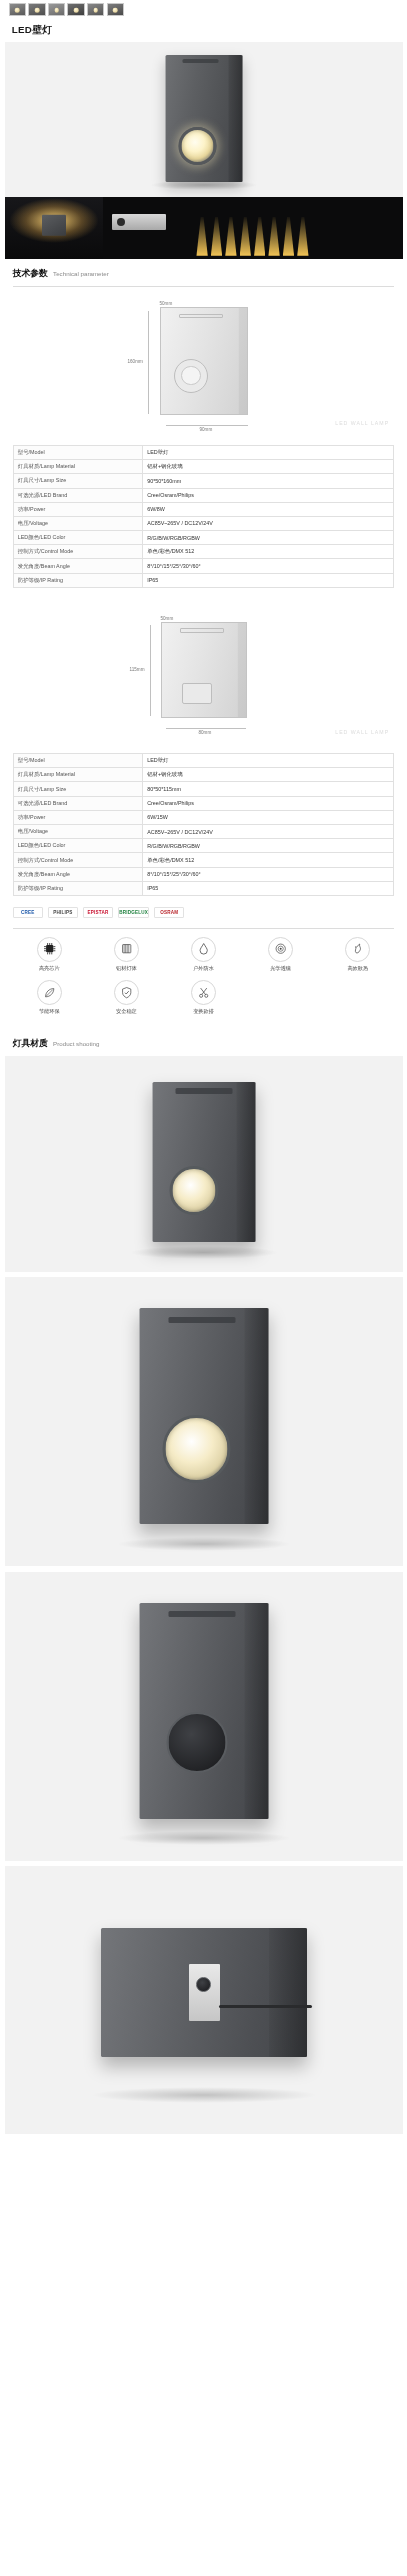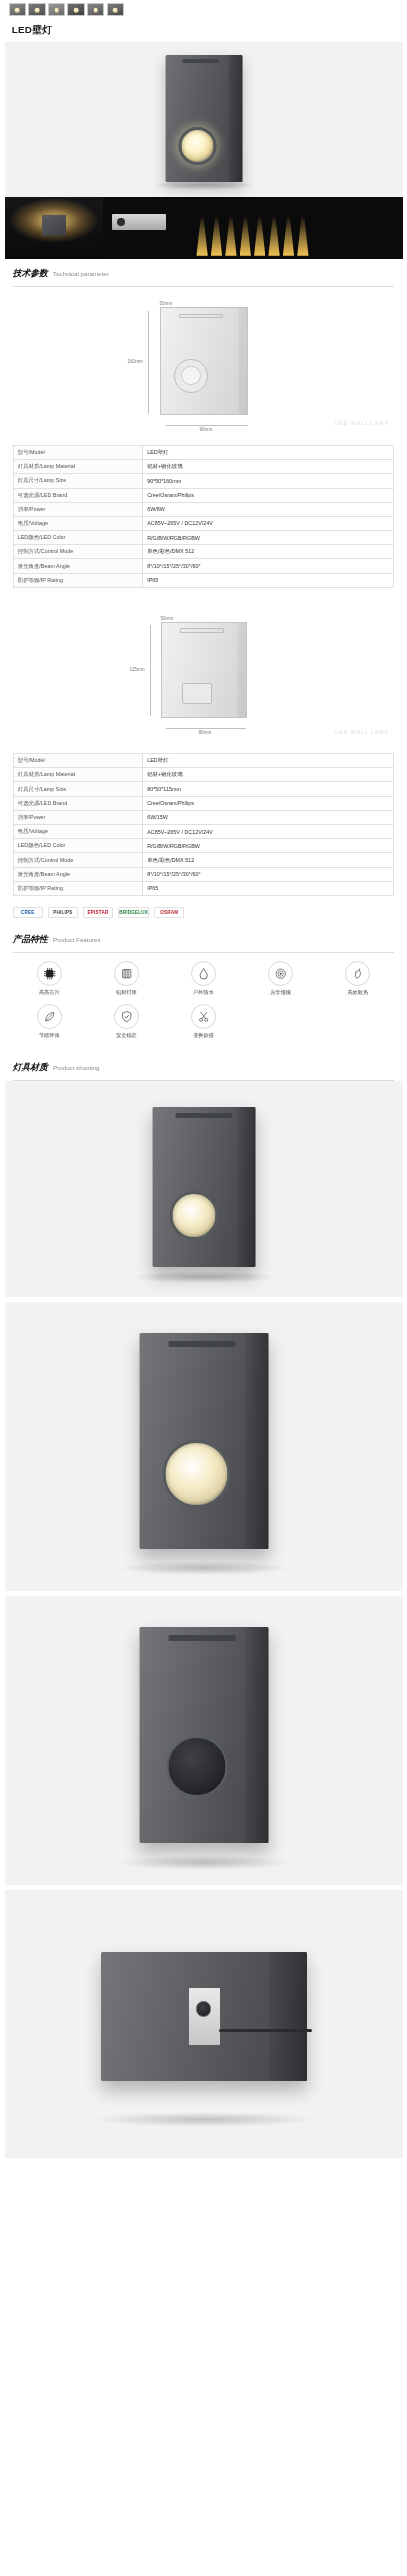--- a/index.html
+++ b/index.html
@@ -167,21 +167,20 @@
   .section {
     padding: 9.3px 8.2px 3.1px 8.2px;
     display: flex;
     align-items: baseline;
     gap: 5.2px;
   }
   .section .cn {
     font-size: 8.8px;
     font-weight: bold;
     color: #111;
-    font-style: italic;
   }
   .section .en {
     font-size: 6.2px;
     color: #8a8a8a;
   }
   .rule {
     height: 0.5px;
     background: #dcdcdc;
     margin: 3.1px 8.2px 0 8.2px;
   }
@@ -560,24 +559,20 @@
   </table>
 
   <div class="brands">
     <div class="brand b1">CREE</div>
     <div class="brand b4">PHILIPS</div>
     <div class="brand b2">EPISTAR</div>
     <div class="brand b5">BRIDGELUX</div>
     <div class="brand b3">OSRAM</div>
   </div>
 
-  <div class="section">
-    <span class="cn">产品特性</span>
-    <span class="en">Product Features</span>
-  </div>
   <div class="rule"></div>
 
   <div class="features">
     <div class="feature">
       <span class="fic">
         <svg width="13.4" height="13.4" viewBox="0 0 26 26">
             <rect x="6" y="6" width="14" height="14" rx="2" fill="#222"></rect>
             <g stroke="#222" stroke-width="1.6">
               <line x1="9" y1="2" x2="9" y2="6"></line>
               <line x1="13" y1="2" x2="13" y2="6"></line>

